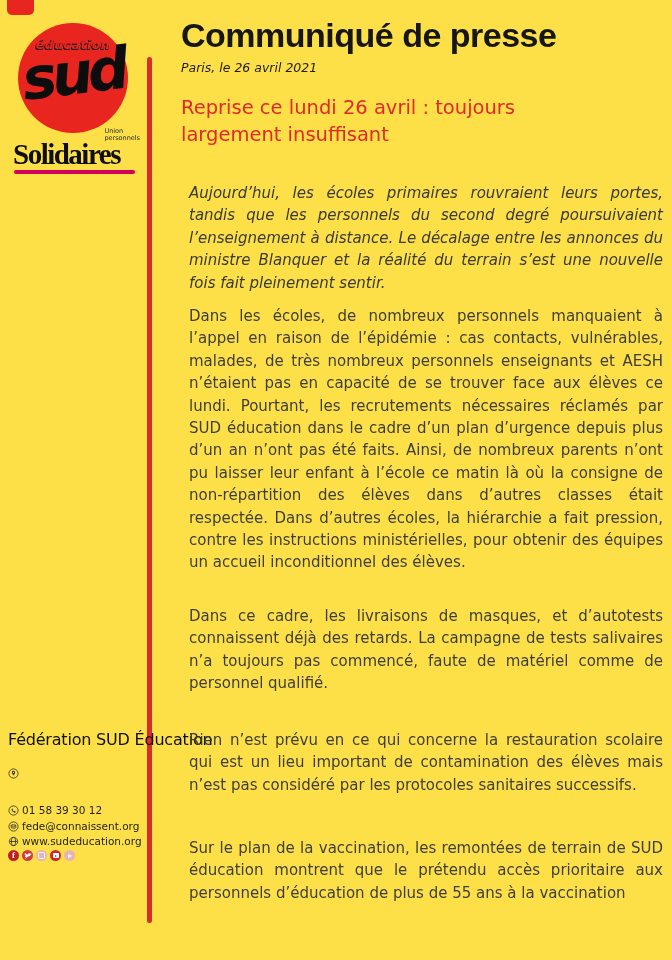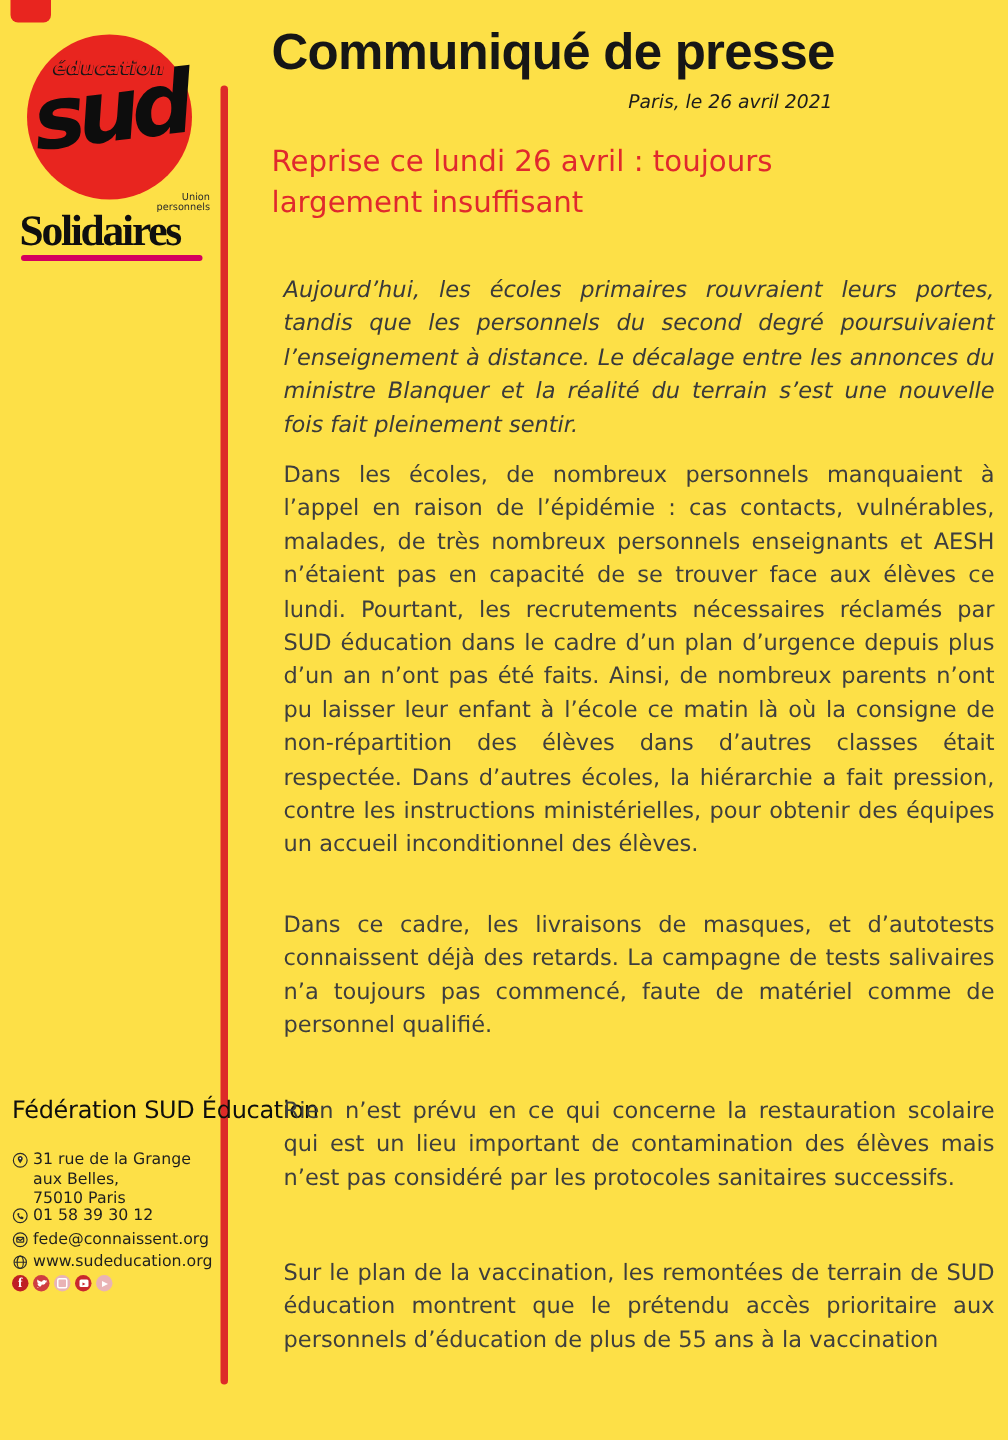--- a/index.html
+++ b/index.html
@@ -25,21 +25,21 @@
     text-shadow:-1px 1px 0 #171717,0 1px 0 #171717;letter-spacing:.5px;
   }
   .sud-script{
     position:absolute;left:-6px;top:22px;width:122px;text-align:center;
     font-family:"DejaVu Sans",sans-serif;font-style:italic;font-weight:bold;
     font-size:58px;color:#0d0d0d;transform:rotate(-7deg);letter-spacing:-5px;
     line-height:1;
   }
   .solidaires-block{position:absolute;left:12px;top:128px;width:130px;}
   .union-syndicale{
-    position:absolute;right:2px;top:0;text-align:right;
+    position:absolute;right:2px;top:0;text-align:left;
     font-size:6.5px;line-height:7px;color:#2b2b2b;
   }
   .solidaires-word{
     position:absolute;left:1px;top:10px;
     font-family:"Liberation Serif","DejaVu Serif",serif;font-weight:bold;
     font-size:29px;letter-spacing:-1.5px;color:#0f0f0f;white-space:nowrap;
   }
   .solidaires-underline{
     position:absolute;left:2px;top:42px;width:121px;height:3.5px;
     background:#d4005e;border-radius:2px;
@@ -71,21 +71,21 @@
   .x5-tri{width:0;height:0;border-left:4px solid #fff;border-top:2.6px solid transparent;border-bottom:2.6px solid transparent;margin-left:1px;}
 
   
   .doc-title{
     position:absolute;left:181px;top:16px;width:474px;
     font-family:"Liberation Sans","DejaVu Sans",sans-serif;
     font-size:34px;font-weight:bold;color:#161616;letter-spacing:-.5px;
     white-space:nowrap;
   }
   .dateline{
-    position:absolute;left:181px;top:60px;width:374px;text-align:right;
+    position:absolute;left:181px;top:60px;width:374px;text-align:left;
     font-size:12.5px;font-style:italic;color:#1c1c1c;
   }
   .headline{
     position:absolute;left:181px;top:94px;width:474px;
     font-size:19.5px;font-weight:normal;color:#e0292d;line-height:27px;
   }
   .para{
     position:absolute;left:181px;width:474px;
     font-size:15px;line-height:22.4px;text-align:justify;color:#3e3e3e;
     margin:8px;
@@ -122,24 +122,20 @@
     <div class="vertical-divider"></div>
 
     <div class="contact contact-org">Fédération SUD Éducation</div>
 
     <div class="contact c-row row-address">
       <svg class="icon-svg" width="11" height="11" viewBox="0 0 24 24">
         <circle cx="12" cy="12" r="10"></circle>
         <path d="M12 5.8c-2 0-3.6 1.6-3.6 3.6 0 2.7 3.6 7 3.6 7s3.6-4.3 3.6-7c0-2-1.6-3.6-3.6-3.6z" fill="#2b2b2b" stroke="none"></path>
         <circle cx="12" cy="9.4" r="1.3" fill="#fff" stroke="none"></circle>
       </svg>
-      <div>
-        <div>31 rue de la Grange aux Belles,</div>
-        <div>75010 Paris</div>
-      </div>
     </div>
 
     <div class="contact c-row row-phone">
       <svg class="icon-svg" width="11" height="11" viewBox="0 0 24 24">
         <circle cx="12" cy="12" r="10"></circle>
         <path d="M9.2 7.2l1.6 1.9c.2.3.2.7-.1.9l-1 .9c.7 1.5 1.7 2.5 3.2 3.2l.9-1c.2-.3.6-.3.9-.1l1.9 1.6c.3.2.3.7.1 1l-.9 1c-.3.3-.7.5-1.1.4-3.5-.7-6.3-3.5-7-7-.1-.4.1-.8.4-1.1l1-.9c.3-.2.8-.2 1.1.2z" fill="#2b2b2b" stroke="none"></path>
       </svg>
       <span>01 58 39 30 12</span>
     </div>
 

